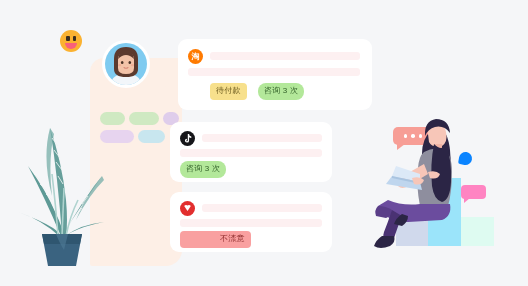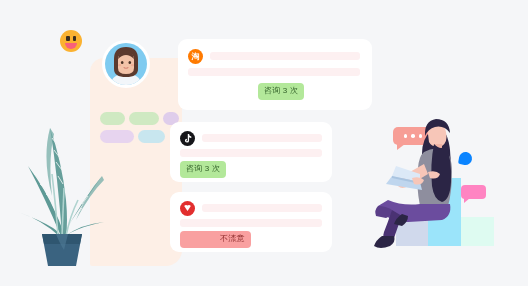--- a/index.html
+++ b/index.html
@@ -148,21 +148,21 @@
   .tag {
     position: absolute;
     border-radius: 4px;
     font-size: 8px;
     line-height: 1;
     padding: 4px 6px 5px;
     white-space: nowrap;
     letter-spacing: 0.2px;
   }
   .tag-pending { background: #F7E08C; color: #6B5A1E; }
-  .tag-consult { background: #B3E89A; color: #33612A; }
+  .tag-consult { background: #B3E89A; color: #33612A; border-radius: 8px; }
   .tag-unhappy { background: #F9A0A0; color: #8C2B2B; padding-left: 40px; }
 
   
   .illus {
     position: absolute;
     left: 372px;
     top: 112px;
     width: 156px;
     height: 160px;
   }
@@ -299,20 +299,21 @@
       <path d="M50 130 L62 130 L58 146 Q54 140 50 130 Z" fill="#4B7793" opacity="0.7"></path>
     </svg>
   </div>
 
   <div class="card card-1">
     <div class="src-icon src-taobao">
       <span>淘</span>
     </div>
     <div class="line" style="left:32px;top:13px;width:150px;"></div>
     <div class="line" style="left:10px;top:29px;width:172px;"></div>
+    <div class="tag tag-pending" style="left:32px;top:44px;">待付款</div>
     <div class="tag tag-consult" style="left:80px;top:44px;">咨询 3 次</div>
   </div>
 
   <div class="card card-2">
     <div class="src-icon src-douyin">
       <svg viewBox="0 0 15 15" width="15" height="15">
         <path d="M9.1 3.1 Q9.1 5.2 11.3 5.4 L11.3 7.0 Q9.9 6.9 9.1 6.2 L9.1 9.4 Q9.1 11.6 7.0 11.6 Q4.9 11.6 4.9 9.6 Q4.9 7.7 6.9 7.7 L6.9 9.2 Q6.2 9.2 6.2 9.7 Q6.2 10.3 7.0 10.3 Q7.8 10.3 7.8 9.3 L7.8 3.1 Z" fill="#FFFFFF"></path>
       </svg>
     </div>
     <div class="line" style="left:32px;top:12px;width:120px;"></div>

